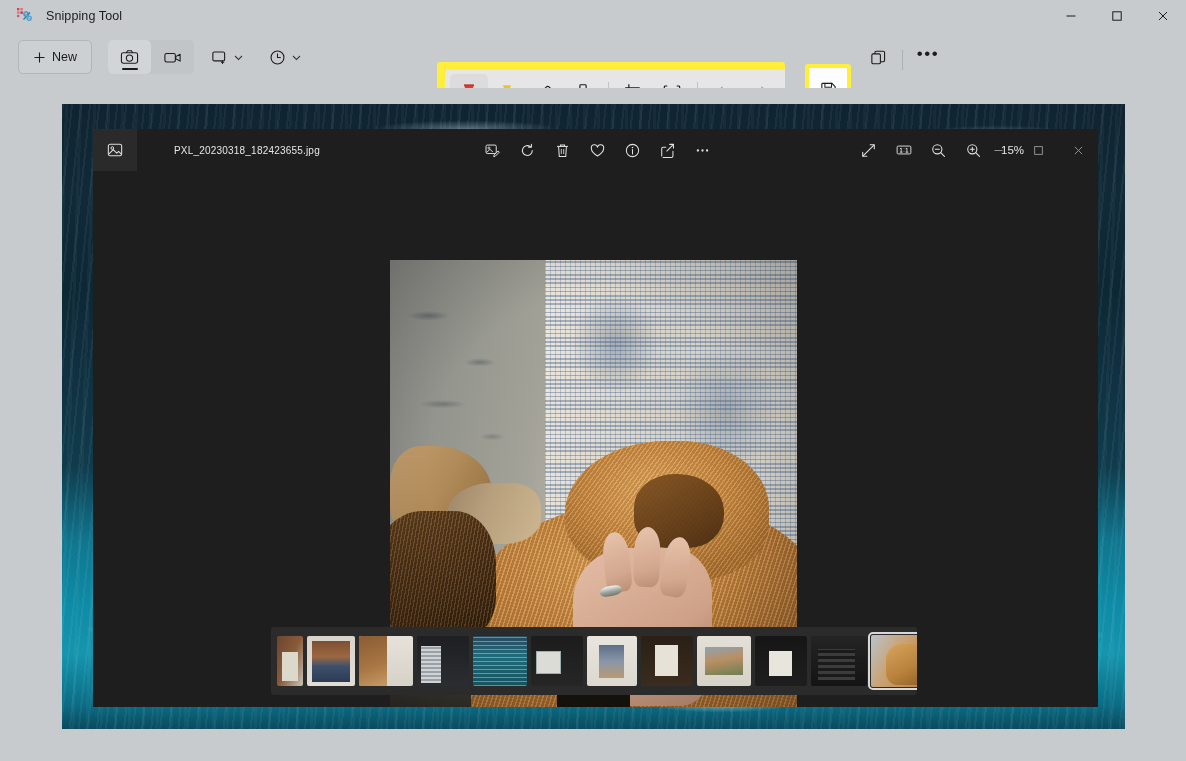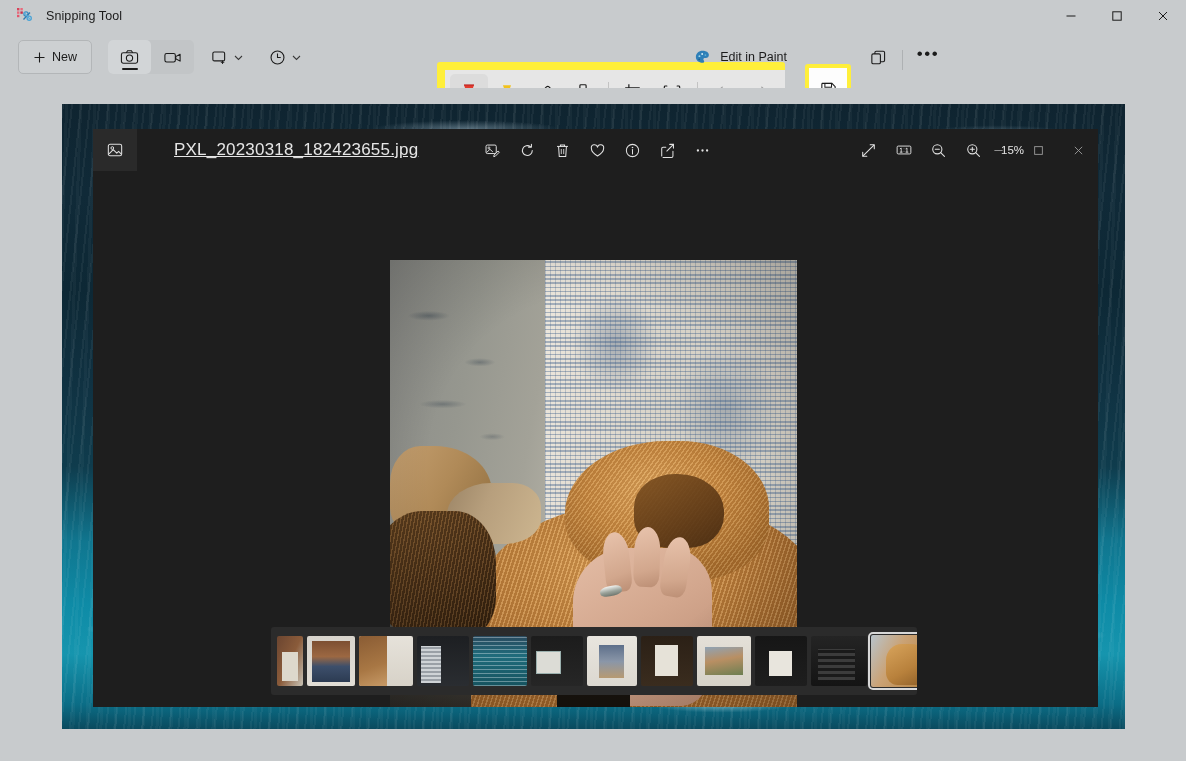--- a/index.html
+++ b/index.html
@@ -293,24 +293,23 @@
   }
   #photos-back-btn {
     width: 44px; height: 42px;
     background: #2a2a2a;
     display: flex; align-items: center; justify-content: center;
     cursor: pointer;
     flex: none;
   }
   #photos-filename {
     margin-left: 37px;
-    font-size: 17px;
+    font-size: 10px;
     color: #e6e6e6;
     letter-spacing: .2px;
-    text-decoration: underline;
   }
   #photos-tools {
     position: absolute;
     left: 382px; top: 0;
     height: 42px;
     display: flex; align-items: center;
   }
   .pt-btn {
     width: 35px; height: 32px;
     display: flex; align-items: center; justify-content: center;
@@ -765,34 +764,20 @@
             <svg width="22" height="22" viewBox="0 0 24 24">
               <path d="M15.6 9.2H10a5 5 0 0 0 0 10h2.4" stroke="#1b1b1b" stroke-width="1.4" fill="none" stroke-linecap="round"></path>
               <path d="M12.8 5.6 L16.8 9.2 L12.8 12.8" stroke="#1b1b1b" stroke-width="1.4" fill="none" stroke-linecap="round" stroke-linejoin="round"></path>
             </svg>
           </span>
         </div>
 
       </div>
     </div>
 
-    <div id="edit-in-paint">
-      <span>
-        <svg width="17" height="17" viewBox="0 0 20 20">
-          <path d="M10 2.2c-4.3 0-7.8 3.2-7.8 7.2 0 3.9 3.5 6.8 7.8 6.8 1.3 0 2-.7 2-1.6
-                   0-.5-.2-.9-.5-1.2-.3-.3-.5-.7-.5-1.2 0-.9.7-1.6 1.6-1.6h1.3c2 0 3.6-1.6 3.6-3.6
-                   0-2.9-3.3-4.8-7.5-4.8z" fill="#2e7fb8"></path>
-          <circle cx="6.4" cy="8.4" r="1.15" fill="#9fd8e8"></circle>
-          <circle cx="9.6" cy="5.9" r="1.1" fill="#d6eef5"></circle>
-          <circle cx="13.4" cy="7.2" r="1.05" fill="#5fb0d4"></circle>
-          <circle cx="6.1" cy="12.2" r="1" fill="#1b5f8e"></circle>
-        </svg>
-      </span>
-      <span>Edit in Paint</span>
-    </div>
 
     <div id="save-highlight">
       <div id="save-button">
         <span>
           <svg width="19" height="19" viewBox="0 0 20 20">
             <path d="M3 3.6h10.6L17 7v9.4a1 1 0 0 1-1 1H4a1 1 0 0 1-1-1V4.6a1 1 0 0 1 1-1z" stroke="#1b1b1b" stroke-width="1.15" fill="none"></path>
             <rect x="6.2" y="3.6" width="7" height="4" stroke="#1b1b1b" stroke-width="1.05" fill="none"></rect>
             <rect x="5.6" y="11" width="8.8" height="6.4" stroke="#1b1b1b" stroke-width="1.05" fill="none"></rect>
           </svg>
         </span>

